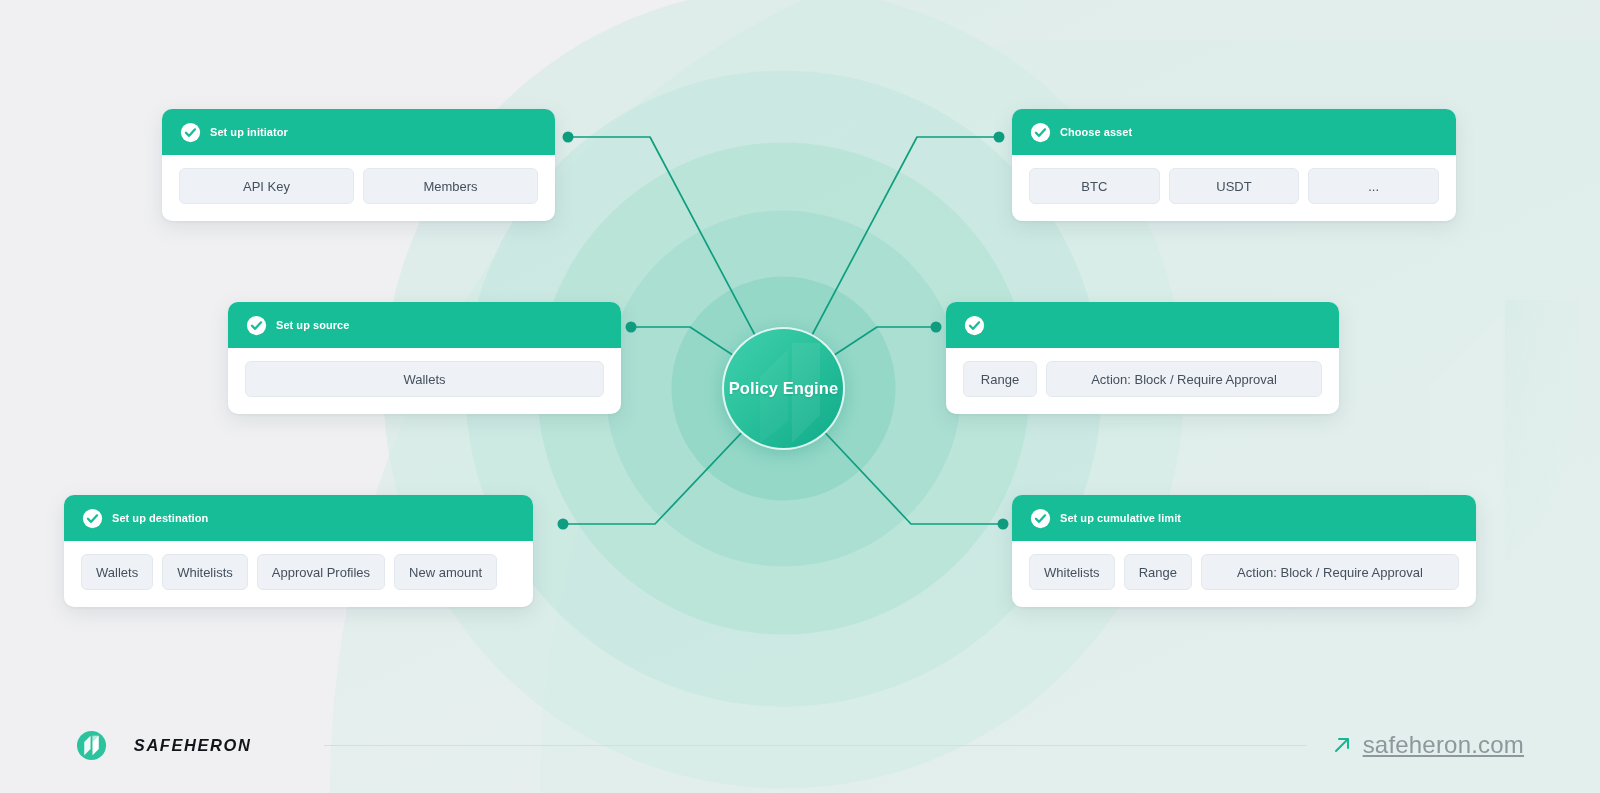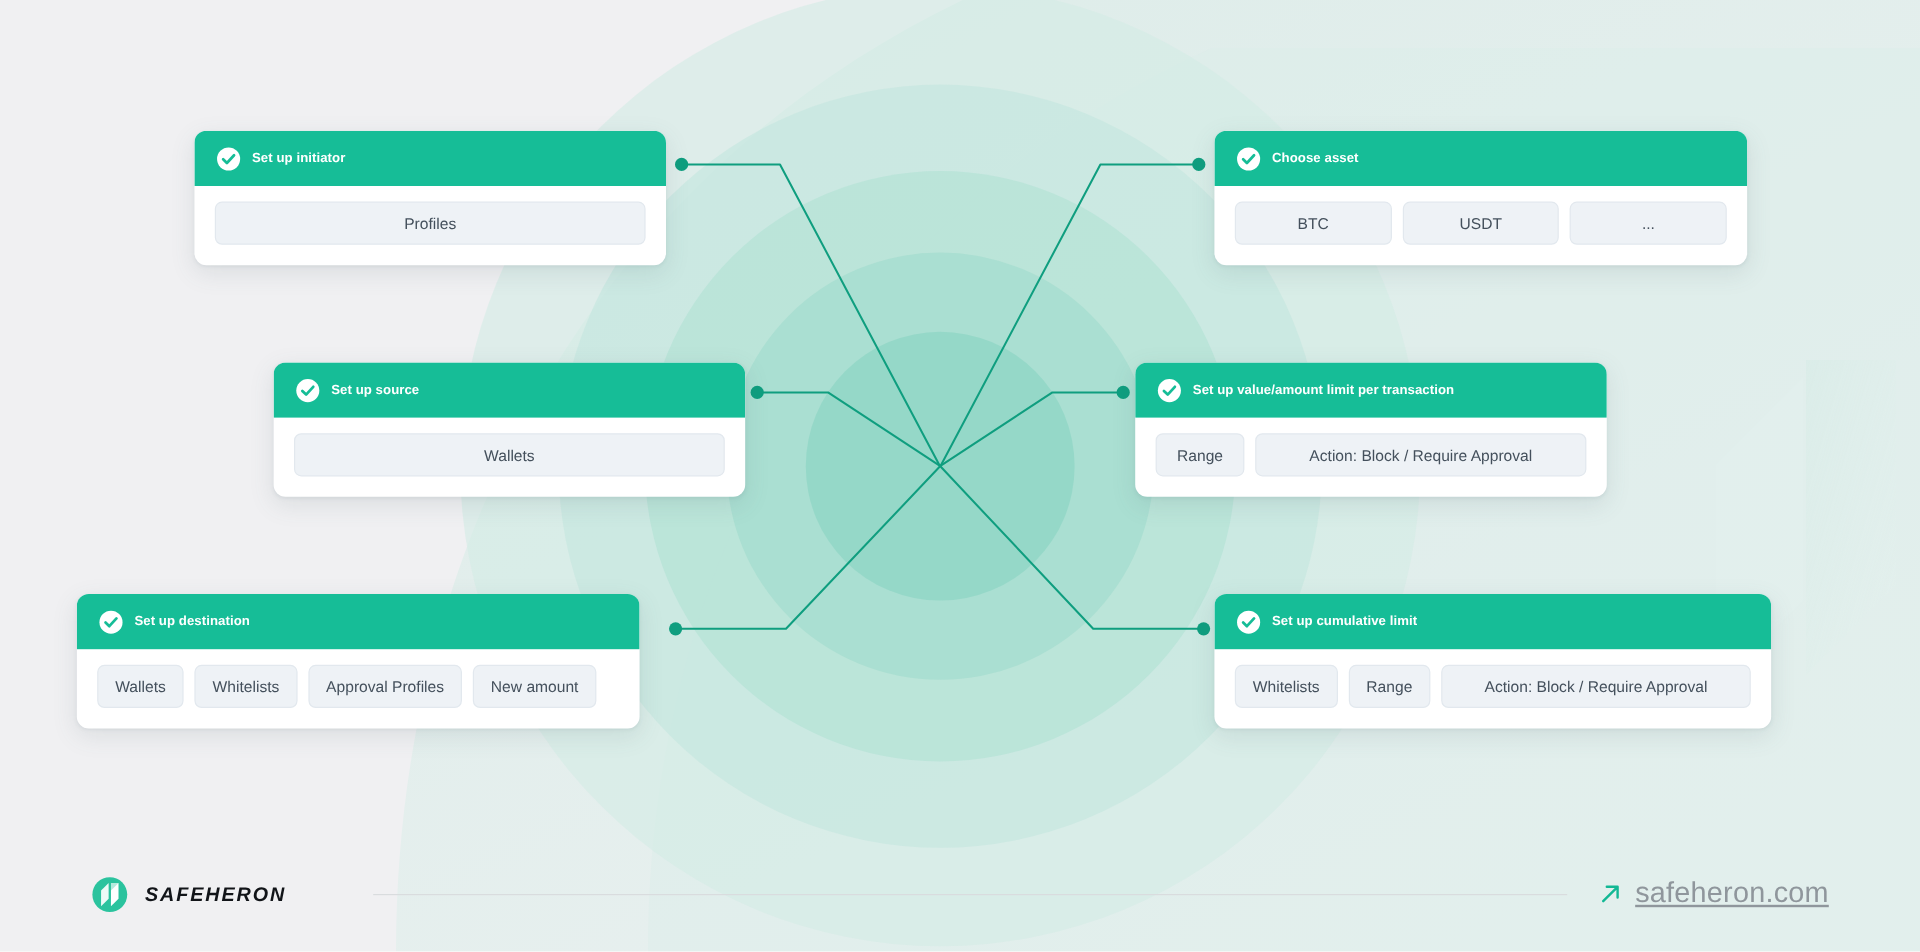--- a/index.html
+++ b/index.html
@@ -121,21 +121,21 @@
   #footer {
     position: absolute;
     left: 0; right: 0; bottom: 0;
     height: 96px;
     z-index: 5;
     display: flex;
     align-items: center;
     padding: 0 76px 0 76px;
   }
   .brand {
-    display: flex; align-items: center; gap: 8px;
+    display: flex; align-items: center; gap: 21px;
     flex: 0 0 auto;
   }
   .brand-mark { width: 31px; height: 31px; display: block; }
   .brand-word { height: 19px; display:block; }
   .footer-rule {
     flex: 1 1 auto;
     height: 1px;
     background: #d9dcde;
     margin: 0 26px;
   }
@@ -201,31 +201,39 @@
     <g fill="#0f9e7f">
       <circle cx="568" cy="137" r="5.5"></circle>
       <circle cx="999" cy="137" r="5.5"></circle>
       <circle cx="631" cy="327" r="5.5"></circle>
       <circle cx="936" cy="327" r="5.5"></circle>
       <circle cx="563" cy="524" r="5.5"></circle>
       <circle cx="1003" cy="524" r="5.5"></circle>
     </g>
   </svg>
 
+  <div class="center-node">
+    <svg class="watermark" viewBox="0 0 74 100">
+      <path d="M 38 0 L 66 0 L 66 72 L 38 100 Z" fill="#ffffff" opacity="0.22"></path>
+      <path d="M 6 34 L 34 6 L 34 78 L 6 100 Z" fill="#ffffff" opacity="0.14"></path>
+    </svg>
+    <span class="center-label">Policy Engine</span>
+  </div>
 
   <div class="card" id="card-initiator">
     <div class="card-header">
       <svg class="check-icon" viewBox="0 0 24 24">
         <circle cx="12" cy="12" r="11" fill="#ffffff"></circle>
         <path d="M 6.8 12.3 L 10.4 15.8 L 17.2 8.4" fill="none" stroke="#16bd97" stroke-width="2.6" stroke-linecap="round" stroke-linejoin="round"></path>
       </svg>
       <span class="card-title">Set up initiator</span>
     </div>
     <div class="card-body">
-      <div class="chip">Profiles</div>
+      <div class="chip">API Key</div>
+      <div class="chip">Members</div>
     </div>
   </div>
 
   <div class="card" id="card-choose-asset">
     <div class="card-header">
       <svg class="check-icon" viewBox="0 0 24 24">
         <circle cx="12" cy="12" r="11" fill="#ffffff"></circle>
         <path d="M 6.8 12.3 L 10.4 15.8 L 17.2 8.4" fill="none" stroke="#16bd97" stroke-width="2.6" stroke-linecap="round" stroke-linejoin="round"></path>
       </svg>
       <span class="card-title">Choose asset</span>
@@ -249,21 +257,20 @@
       <div class="chip">Wallets</div>
     </div>
   </div>
 
   <div class="card" id="card-value-limit">
     <div class="card-header">
       <svg class="check-icon" viewBox="0 0 24 24">
         <circle cx="12" cy="12" r="11" fill="#ffffff"></circle>
         <path d="M 6.8 12.3 L 10.4 15.8 L 17.2 8.4" fill="none" stroke="#16bd97" stroke-width="2.6" stroke-linecap="round" stroke-linejoin="round"></path>
       </svg>
-      <span class="card-title">Set up value/amount limit per transaction</span>
     </div>
     <div class="card-body">
       <div class="chip chip-range">Range</div>
       <div class="chip chip-action">Action: Block / Require Approval</div>
     </div>
   </div>
 
   <div class="card" id="card-destination">
     <div class="card-header">
       <svg class="check-icon" viewBox="0 0 24 24">

